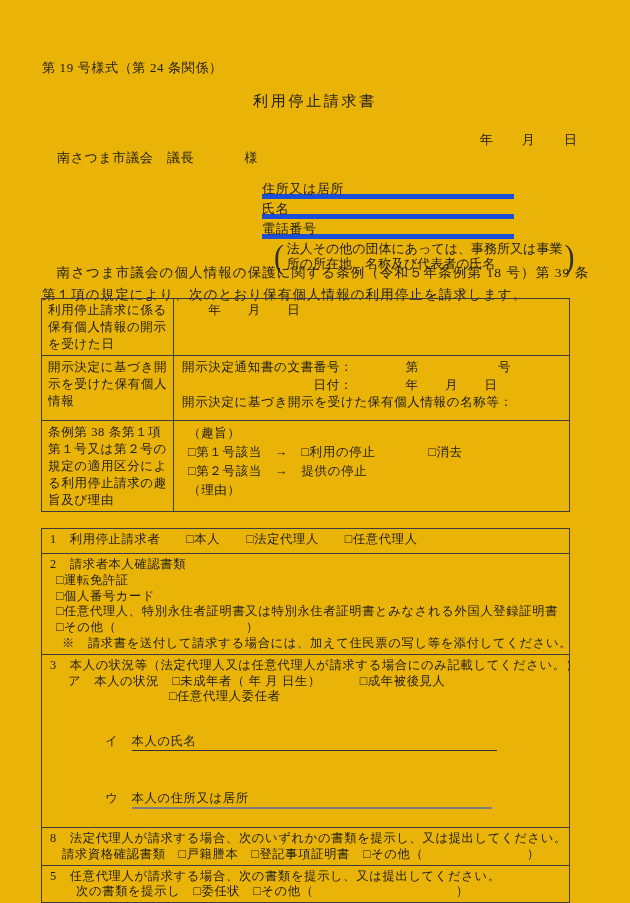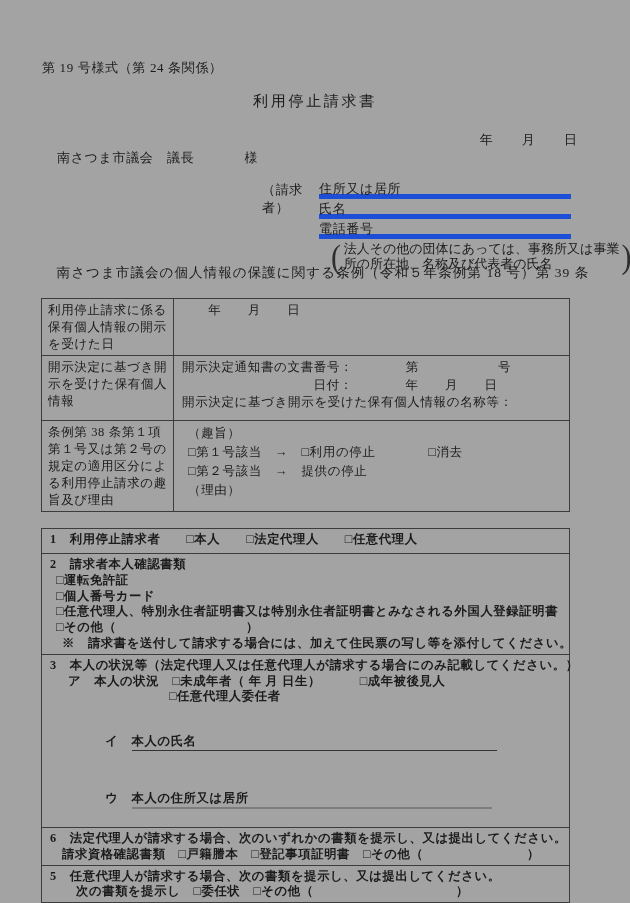--- a/index.html
+++ b/index.html
@@ -1,20 +1,20 @@
 <!DOCTYPE html>
 <html><head>
 <meta charset="utf-8">
 <style>
   * { box-sizing: border-box; }
   html, body { margin: 0; padding: 0; background: #ffffff; }
   .page {
     position: relative;
     width: 630px; height: 903px;
-    background: #a3a3a3;
+    background: #eab308;
     color: #1b1b1b;
     font-family: "Liberation Serif", "DejaVu Serif", serif;
     font-size: 13px;
     letter-spacing: 0.05em;
     overflow: hidden;
   }
   .form-number { position: absolute; left: 42px; top: 59px; }
   .form-title {
     position: absolute; left: 0; top: 92px; width: 100%;
     text-align: center; font-size: 15px; font-weight: normal;
@@ -42,21 +42,21 @@
 
   .t1 { position: absolute; left: 41px; top: 298px; width: 529px; }
   .t1 th { width: 132px; padding: 3px 4px 2px 6px; line-height: 17px; font-size: 12.5px; }
   .t1 td { padding: 3px 4px 2px 8px; line-height: 17.5px; font-size: 12.5px; }
   .t1 .r1 th, .t1 .r1 td { height: 57px; }
   .t1 .r2 th, .t1 .r2 td { height: 65px; }
   .t1 .r3 th, .t1 .r3 td { height: 90px; }
   .t1 .r3 td .cline { line-height: 19px; }
 
   .t2 { position: absolute; left: 41px; top: 528px; width: 529px; }
-  .t2 td { padding: 3px 6px 2px 8px; line-height: 15.8px; font-size: 12.3px; font-weight: bold; }
+  .t2 td { padding: 3px 6px 2px 8px; line-height: 15.8px; font-size: 12.3px; }
   .t2 .r1 td { height: 25px; }
   .t2 .r2 td { height: 97px; }
   .t2 .r3 td { height: 115px; }
   .t2 .r4 td { height: 35px; }
   .t2 .r5 td { height: 33px; }
 
   .cline { white-space: pre; }
   .ind-half { padding-left: 6px; }
   .ind-1 { padding-left: 12px; }
   .ind-kana { padding-left: 18px; }
@@ -79,38 +79,38 @@
 
   <h1 class="form-title">利用停止請求書</h1>
 
   <div class="date-line">年　　月　　日</div>
 
   <div class="addressee-line">
     <span>南さつま市議会　議長</span><span class="honorific">様</span>
   </div>
 
   <div class="requester-block">
-    <div class="req-label">（請求者）</div>
     <div class="req-fields">
       <span class="req-field">住所又は居所</span>
       <span class="req-field">氏名</span>
       <span class="req-field">電話番号</span>
       <div class="paren-note">
         <span class="big-paren">(</span>
         <span class="note-text">
           <div>法人その他の団体にあっては、事務所又は事業</div>
           <div>所の所在地、名称及び代表者の氏名</div>
         </span>
         <span class="big-paren">)</span>
       </div>
     </div>
   </div>
 
   <div class="intro">
     <div class="cline">　南さつま市議会の個人情報の保護に関する条例（令和５年条例第 18 号）第 39 条</div>
+    <div class="cline">第１項の規定により、次のとおり保有個人情報の利用停止を請求します。</div>
   </div>
 
   <table class="t1">
     <tbody>
         <tr class="r1">
       <th>利用停止請求に係る保有個人情報の開示を受けた日</th>
       <td>
         <div class="cline">　　年　　月　　日</div>
       </td>
     </tr>
@@ -161,21 +161,21 @@
           <span class="kana">イ</span><span class="ul ul-name">本人の氏名</span>
         </div>
         <div class="spacer-sm"></div>
         <div class="cline ind-kana">
           <span class="kana">ウ</span><span class="ul ul-addr">本人の住所又は居所</span>
         </div>
       </td>
     </tr>
     <tr class="r4">
       <td>
-        <div class="cline">6　法定代理人が請求する場合、次のいずれかの書類を提示し、又は提出してください。</div>
+        <div class="cline">8　法定代理人が請求する場合、次のいずれかの書類を提示し、又は提出してください。</div>
         <div class="cline ind-1">請求資格確認書類　□戸籍謄本　□登記事項証明書　□その他（　　　　　　　　）</div>
       </td>
     </tr>
     <tr class="r5">
       <td>
         <div class="cline">5　任意代理人が請求する場合、次の書類を提示し、又は提出してください。</div>
         <div class="cline ind-2">次の書類を提示し　□委任状　□その他（　　　　　　　　　　　）</div>
       </td>
     </tr>
   </tbody>

